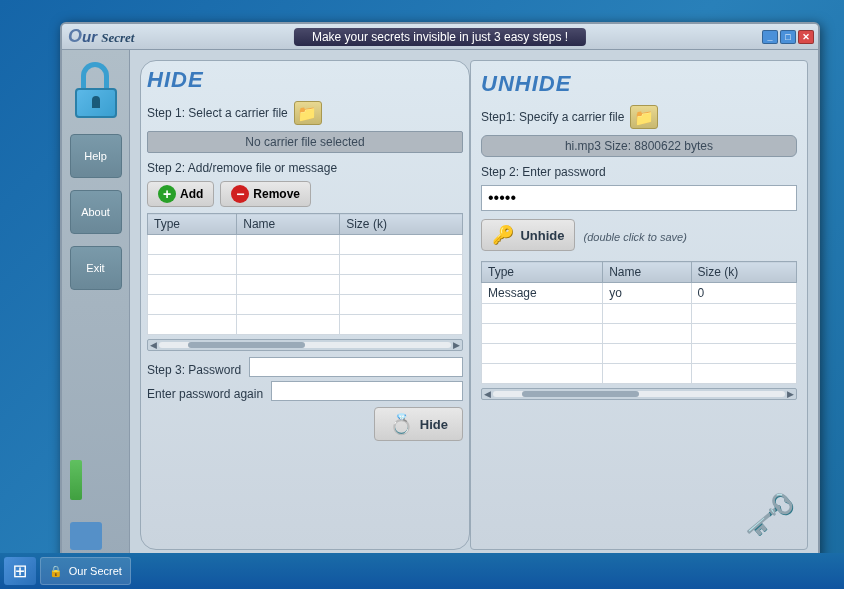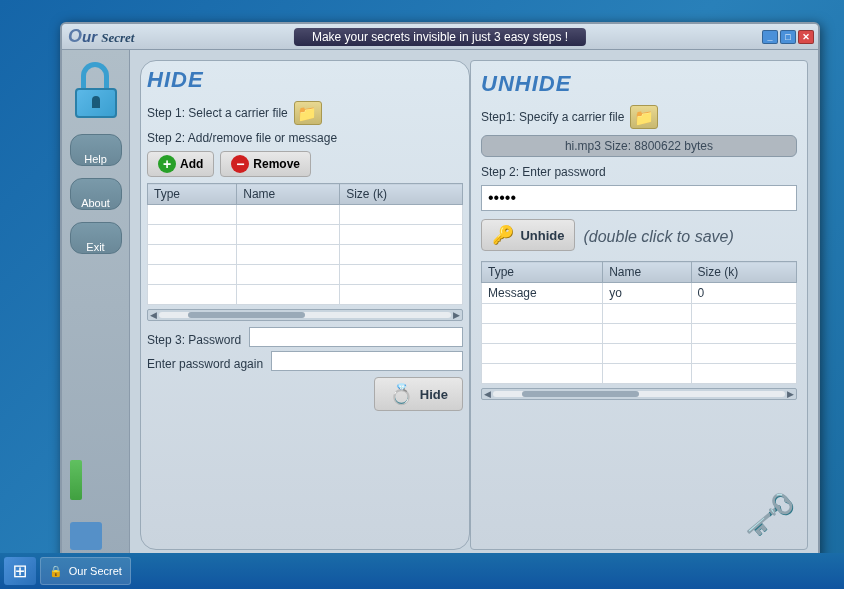--- a/index.html
+++ b/index.html
@@ -154,29 +154,29 @@
       left: 50%;
       transform: translateX(-50%);
       width: 8px;
       height: 12px;
       background: #1a5a7a;
       border-radius: 4px 4px 0 0;
     }
 
     .sidebar-btn {
       width: 52px;
-      height: 32px;
+      height: 44px;
       background: linear-gradient(to bottom, #7a9aaa, #6a8898);
       border: 1px solid #5a7888;
-      border-radius: 12px;
+      border-radius: 4px;
       color: #fff;
       font-size: 11px;
       cursor: pointer;
       display: flex;
-      align-items: flex-end;
+      align-items: center;
       justify-content: center;
       margin-top: 4px;
     }
 
     
     .panels {
       flex: 1;
       display: flex;
       gap: 0;
       padding: 10px;
@@ -461,21 +461,21 @@
       padding: 4px 10px;
       cursor: pointer;
       font-size: 13px;
       font-weight: bold;
       color: #2a3a4a;
       width: fit-content;
       margin-bottom: 4px;
     }
 
     .double-click-hint {
-      font-size: 16px;
+      font-size: 11px;
       color: #4a5a6a;
       font-style: italic;
       margin-left: 8px;
       text-align: center;
     }
 
     .unhide-action-row {
       display: flex;
       align-items: center;
       margin-bottom: 6px;
@@ -535,20 +535,21 @@
       <div class="hide-panel">
         <div class="panel-title-hide">HIDE</div>
 
         <div class="step-row">
           <span class="step-label">Step 1: Select a carrier file</span>
           <div class="folder-btn">
             <span style="font-size:16px;">📁</span>
           </div>
         </div>
 
+        <div class="no-file-bar">No carrier file selected</div>
 
         <div class="step2-label">Step 2: Add/remove file or message</div>
 
         <div class="add-remove-row">
           <button class="add-btn">
             <div class="add-btn-icon">+</div>
             <span>Add</span>
           </button>
           <button class="remove-btn">
             <div class="remove-btn-icon">−</div>

